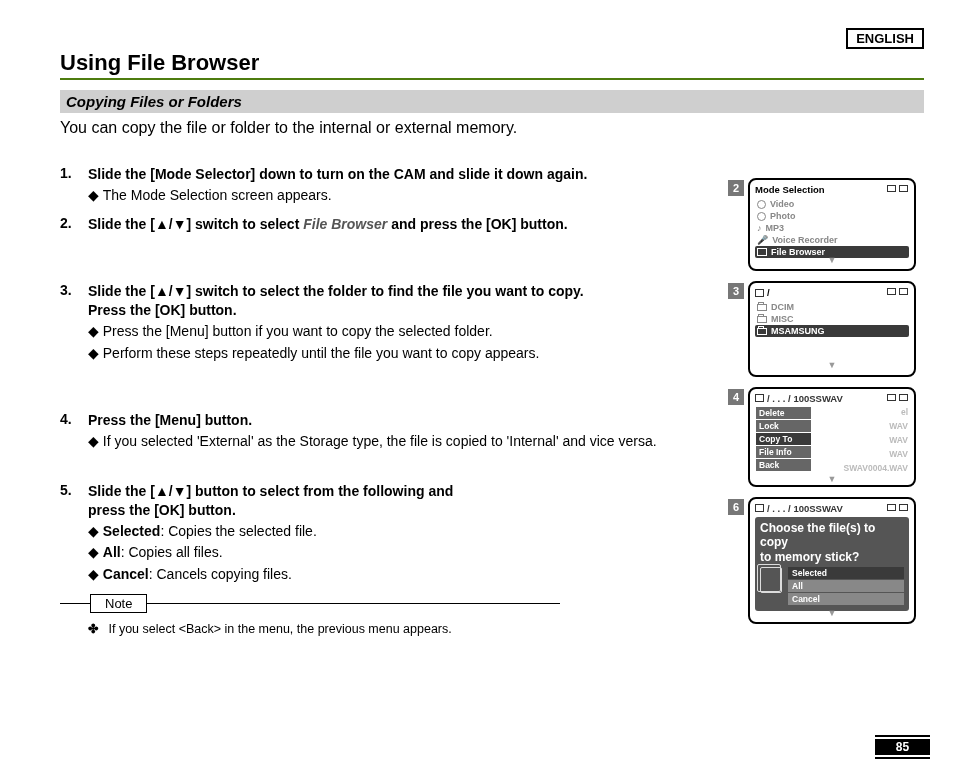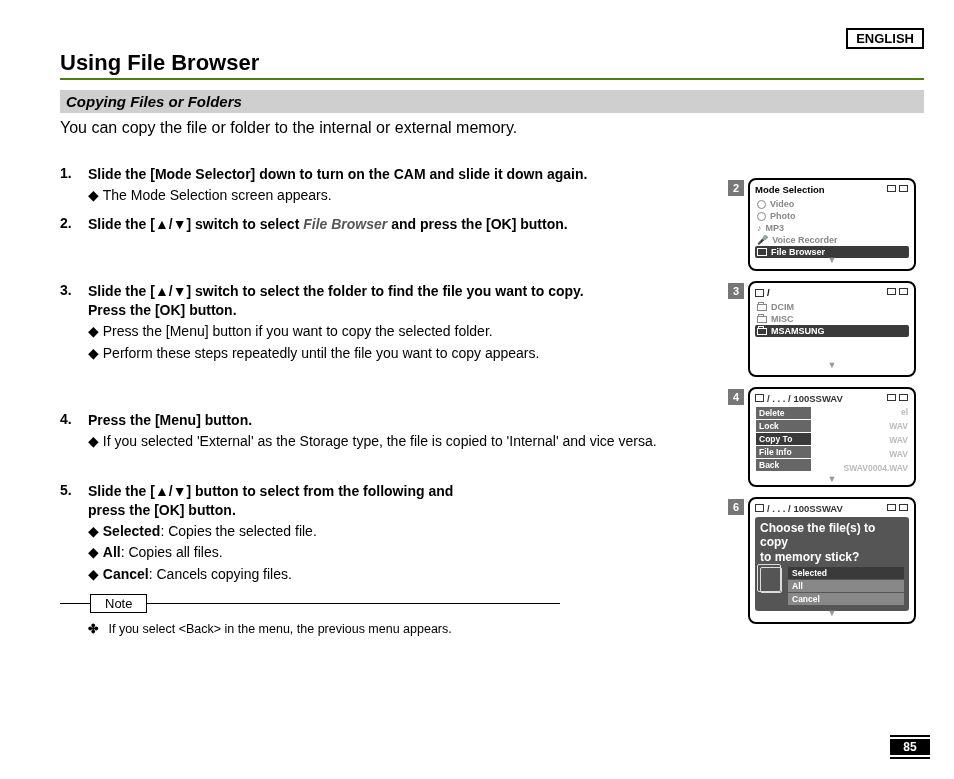--- a/index.html
+++ b/index.html
@@ -87,21 +87,21 @@
   .note-text {
     margin-top: 8px;
     font-size: 12.5px;
     margin-left: 28px;
   }
   .note-text .plus { font-weight: bold; margin-right: 10px; }
   .pagefoot {
     position: absolute;
     right: 24px;
     bottom: 18px;
-    width: 40px;
+    width: 55px;
   }
   .pagefoot .bar {
     height: 2px; background: #000; margin-bottom: 2px;
   }
   .pagefoot .num {
     background: #000; color: #fff;
     font-weight: bold; font-size: 12px;
     text-align: center; padding: 1px 0;
   }
 

